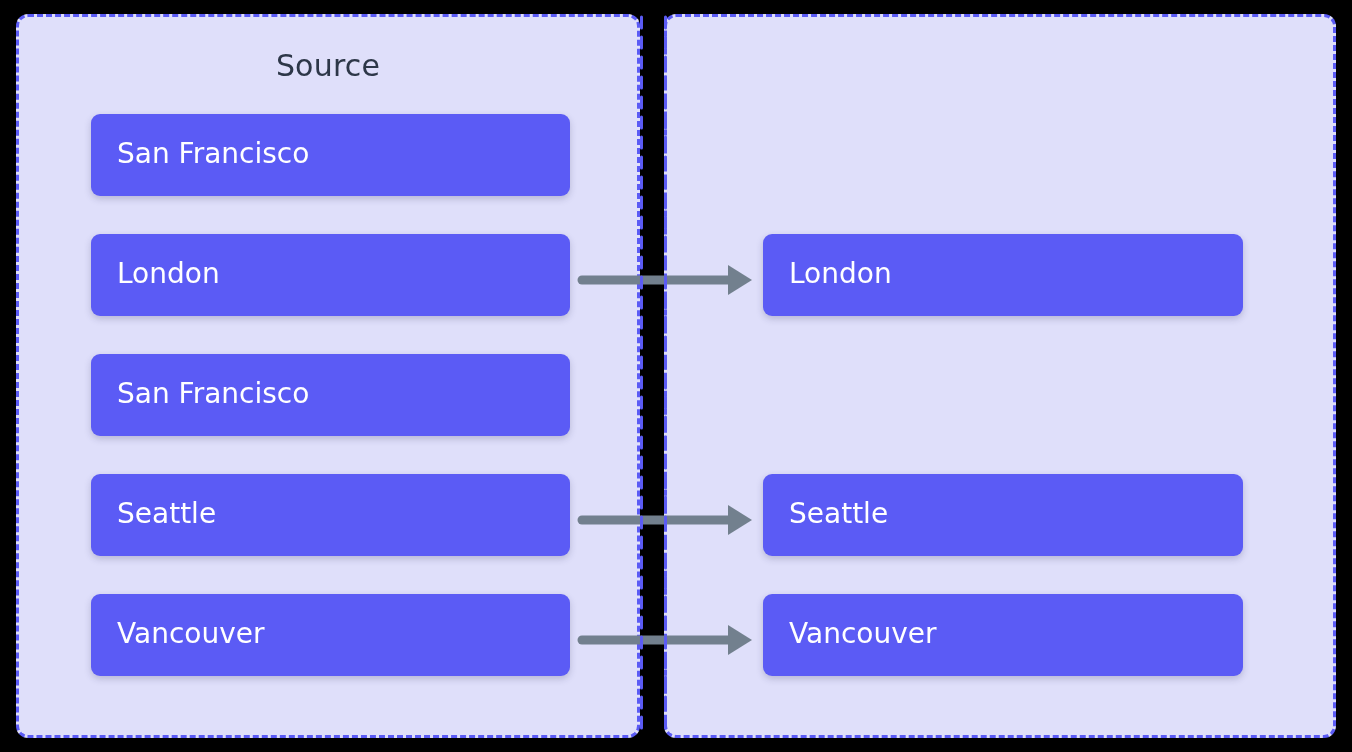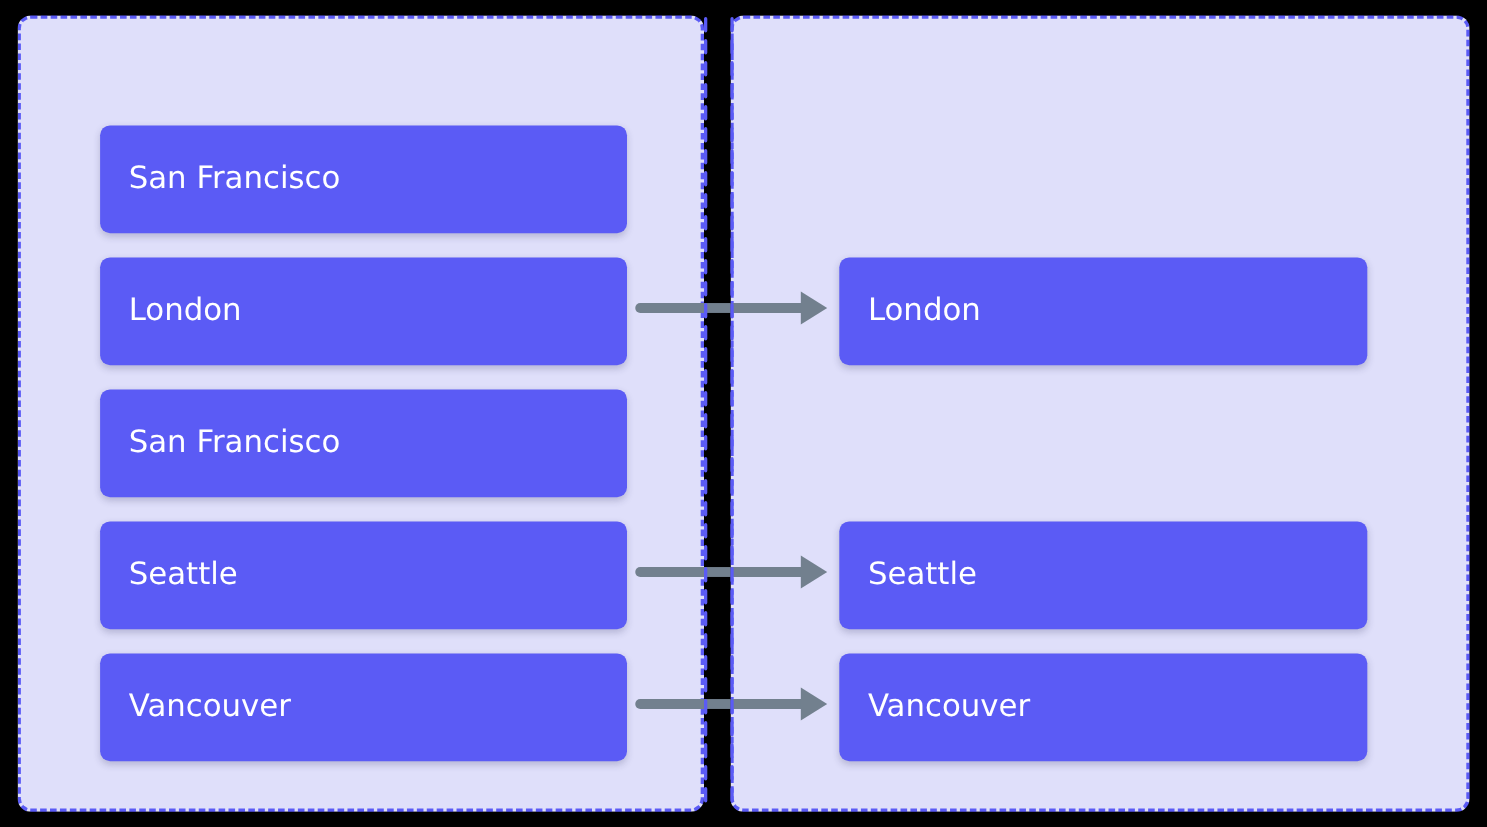--- a/index.html
+++ b/index.html
@@ -59,21 +59,21 @@
   
   .items {
     position: absolute;
     left: 0;
     top: 0;
     width: 100%;
     height: 100%;
   }
   .item-box {
     position: absolute;
-    height: 98px;
+    height: 82px;
     background: #5b5bf5;
     border-radius: 9px;
     box-shadow: 0 3px 7px rgba(40, 40, 90, 0.22);
     box-sizing: border-box;
     display: flex;
     align-items: center;
   }
   .item-box.placeholder {
     background: transparent;
     box-shadow: none;
@@ -105,20 +105,21 @@
     height: 752px;
     pointer-events: none;
   }
 </style>
 </head>
 <body>
 
 <div id="stage">
 
   <div class="panel" id="panel-source">
+    <div class="panel-title">Source</div>
 
     <div class="items">
       <div class="item-box" style="top:97px">
         <span class="item-label">San Francisco</span>
       </div>
       <div class="item-box" style="top:217px">
         <span class="item-label">London</span>
       </div>
       <div class="item-box" style="top:337px">
         <span class="item-label">San Francisco</span>

